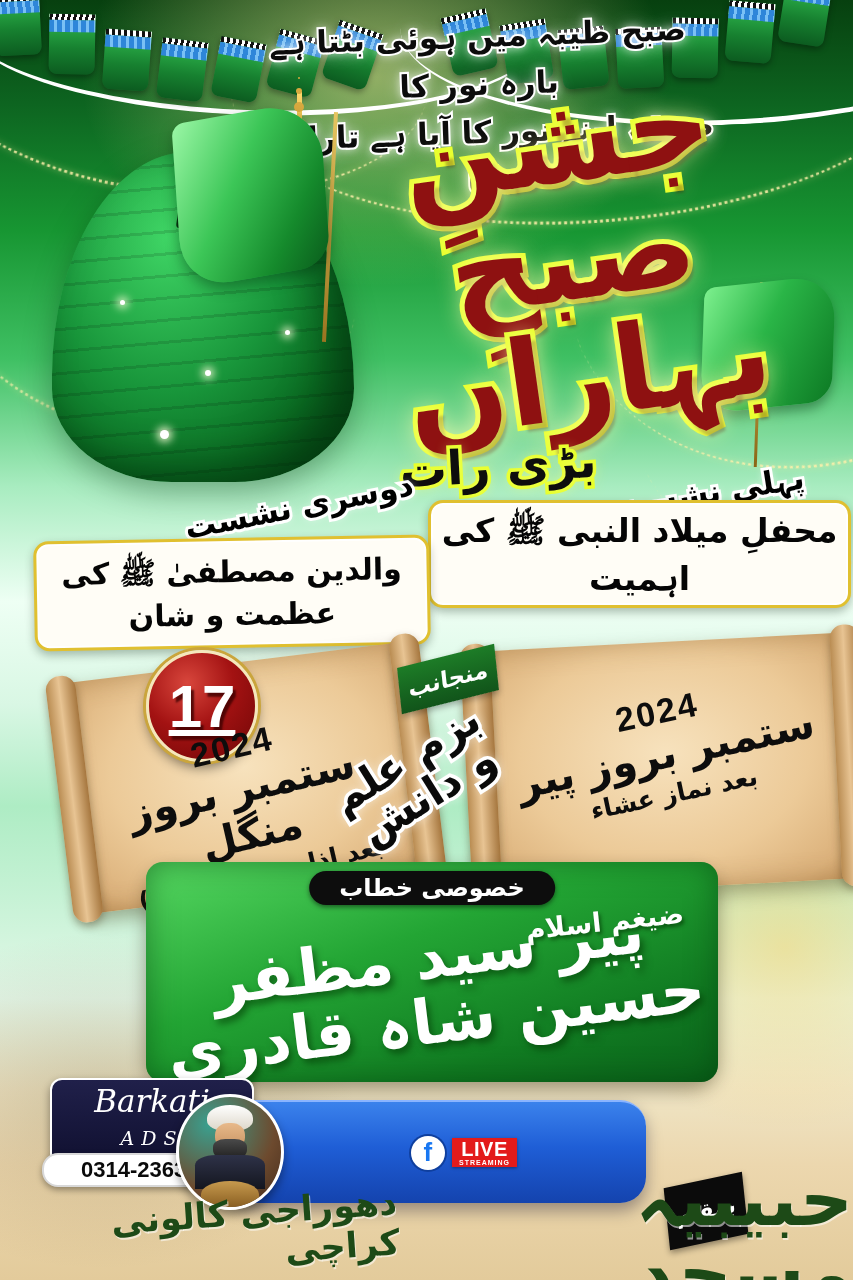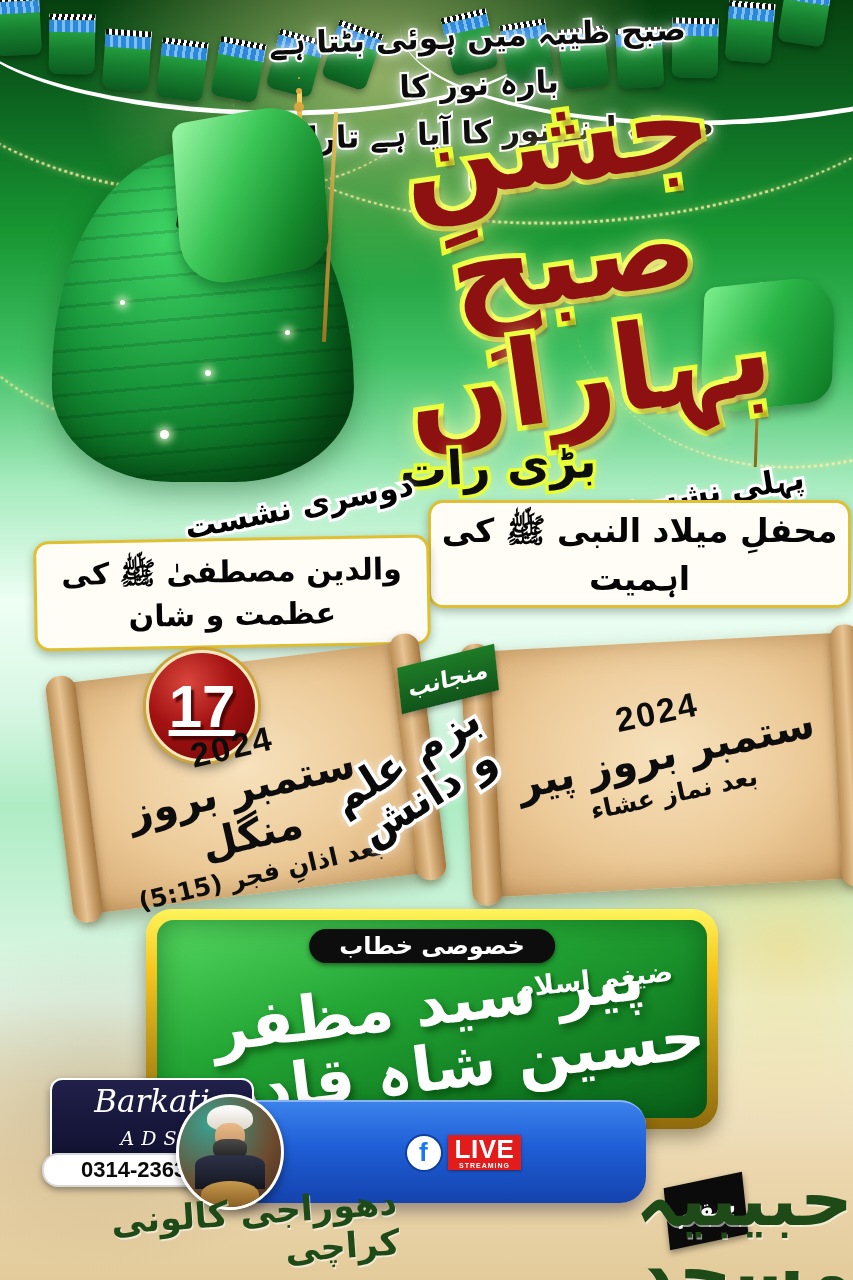--- a/index.html
+++ b/index.html
@@ -118,23 +118,23 @@
   
   .org-label{left:398px;top:656px;width:100px;height:46px;background:linear-gradient(#1d7c27,#11541a);
     color:#fff;font-size:23px;font-weight:bold;display:flex;align-items:center;justify-content:center;
     transform:rotate(-14deg) skew(-8deg);direction:rtl;box-shadow:0 3px 6px rgba(0,0,0,.3);}
   .org-name{left:322px;top:692px;width:190px;height:170px;display:flex;align-items:center;justify-content:center;
     text-align:center;direction:rtl;transform:rotate(-32deg);
     font-size:42px;font-weight:bold;color:#0a0a0a;line-height:1.0;
     -webkit-text-stroke:7px #fff;paint-order:stroke fill;
     text-shadow:0 0 12px rgba(255,255,255,.95);}
   
-  .banner{left:146px;top:862px;width:572px;height:220px;border-radius:26px;padding:11px;box-sizing:border-box;
+  .banner{left:146px;top:862px;width:572px;height:220px;border-radius:26px;box-sizing:border-box;
     background:linear-gradient(180deg,#fff45a 0%,#f6c51e 28%,#caa11a 55%,#8f6a0c 100%);
-    box-shadow:0 8px 18px rgba(40,30,0,.4);margin-top:47px;}
+    box-shadow:0 8px 18px rgba(40,30,0,.4);}
   .banner-inner{width:100%;height:100%;border-radius:17px;position:relative;
     background:linear-gradient(160deg,#56d862 0%,#23a534 40%,#117c22 75%,#0a611a 100%);
     box-shadow:inset 0 0 30px rgba(0,60,10,.5);}
   .special-pill{position:absolute;top:9px;left:50%;transform:translateX(-50%);
     background:#0d0d0d;color:#fff;padding:3px 30px;border-radius:22px;font-size:24px;font-weight:bold;
     direction:rtl;white-space:nowrap;box-shadow:0 2px 5px rgba(0,0,0,.5);}
   .honorific{position:absolute;top:44px;right:34px;color:#fff;font-size:27px;font-weight:bold;
     transform:rotate(-6deg);direction:rtl;text-shadow:2px 3px 4px rgba(0,50,0,.6);}
   .speaker-name{position:absolute;left:0;right:0;top:34px;bottom:0;display:flex;align-items:center;justify-content:center;
     text-align:center;direction:rtl;transform:rotate(-7deg);
@@ -156,21 +156,21 @@
     border-top:2px solid #8ab4ff;box-shadow:0 8px 16px rgba(0,0,40,.35);
     display:flex;flex-direction:column;align-items:center;justify-content:center;
     padding-left:56px;box-sizing:border-box;color:#fff;
     font-family:"Liberation Sans",sans-serif;font-weight:bold;}
   .fb-line1{display:flex;align-items:center;gap:7px;font-size:29px;letter-spacing:.5px;}
   .fb-line2{font-size:31px;letter-spacing:.5px;margin-top:1px;}
   .fb-circle{width:34px;height:34px;border-radius:50%;background:#fff;display:flex;align-items:center;justify-content:center;
     color:#1877f2;font-size:26px;font-weight:bold;box-shadow:0 0 0 2px #0f3f9e;}
   .live-badge{background:#e31b1b;color:#fff;display:flex;flex-direction:column;align-items:center;
     padding:1px 7px;line-height:1.0;box-shadow:0 1px 3px rgba(0,0,0,.4);}
-  .live-word{font-size:26px;font-weight:bold;}
+  .live-word{font-size:20px;font-weight:bold;}
   .live-sub{font-size:7px;letter-spacing:1px;}
   
   .photo{left:176px;top:1094px;width:102px;height:110px;border-radius:50%;border:3px solid #fff;
     overflow:hidden;background:radial-gradient(circle at 30% 25%,#3aa08f 0%,#6d4a2e 60%,#40281a 100%);
     box-shadow:0 5px 10px rgba(0,0,0,.4);}
   .ph-turban{position:absolute;left:28px;top:8px;width:46px;height:26px;border-radius:50% 50% 40% 40%;
     background:linear-gradient(#ffffff,#dcd6c8);}
   .ph-face{position:absolute;left:36px;top:26px;width:30px;height:26px;border-radius:45%;
     background:linear-gradient(#e8b98a,#c89463);}
   .ph-beard{position:absolute;left:34px;top:42px;width:34px;height:22px;border-radius:40% 40% 55% 55%;

